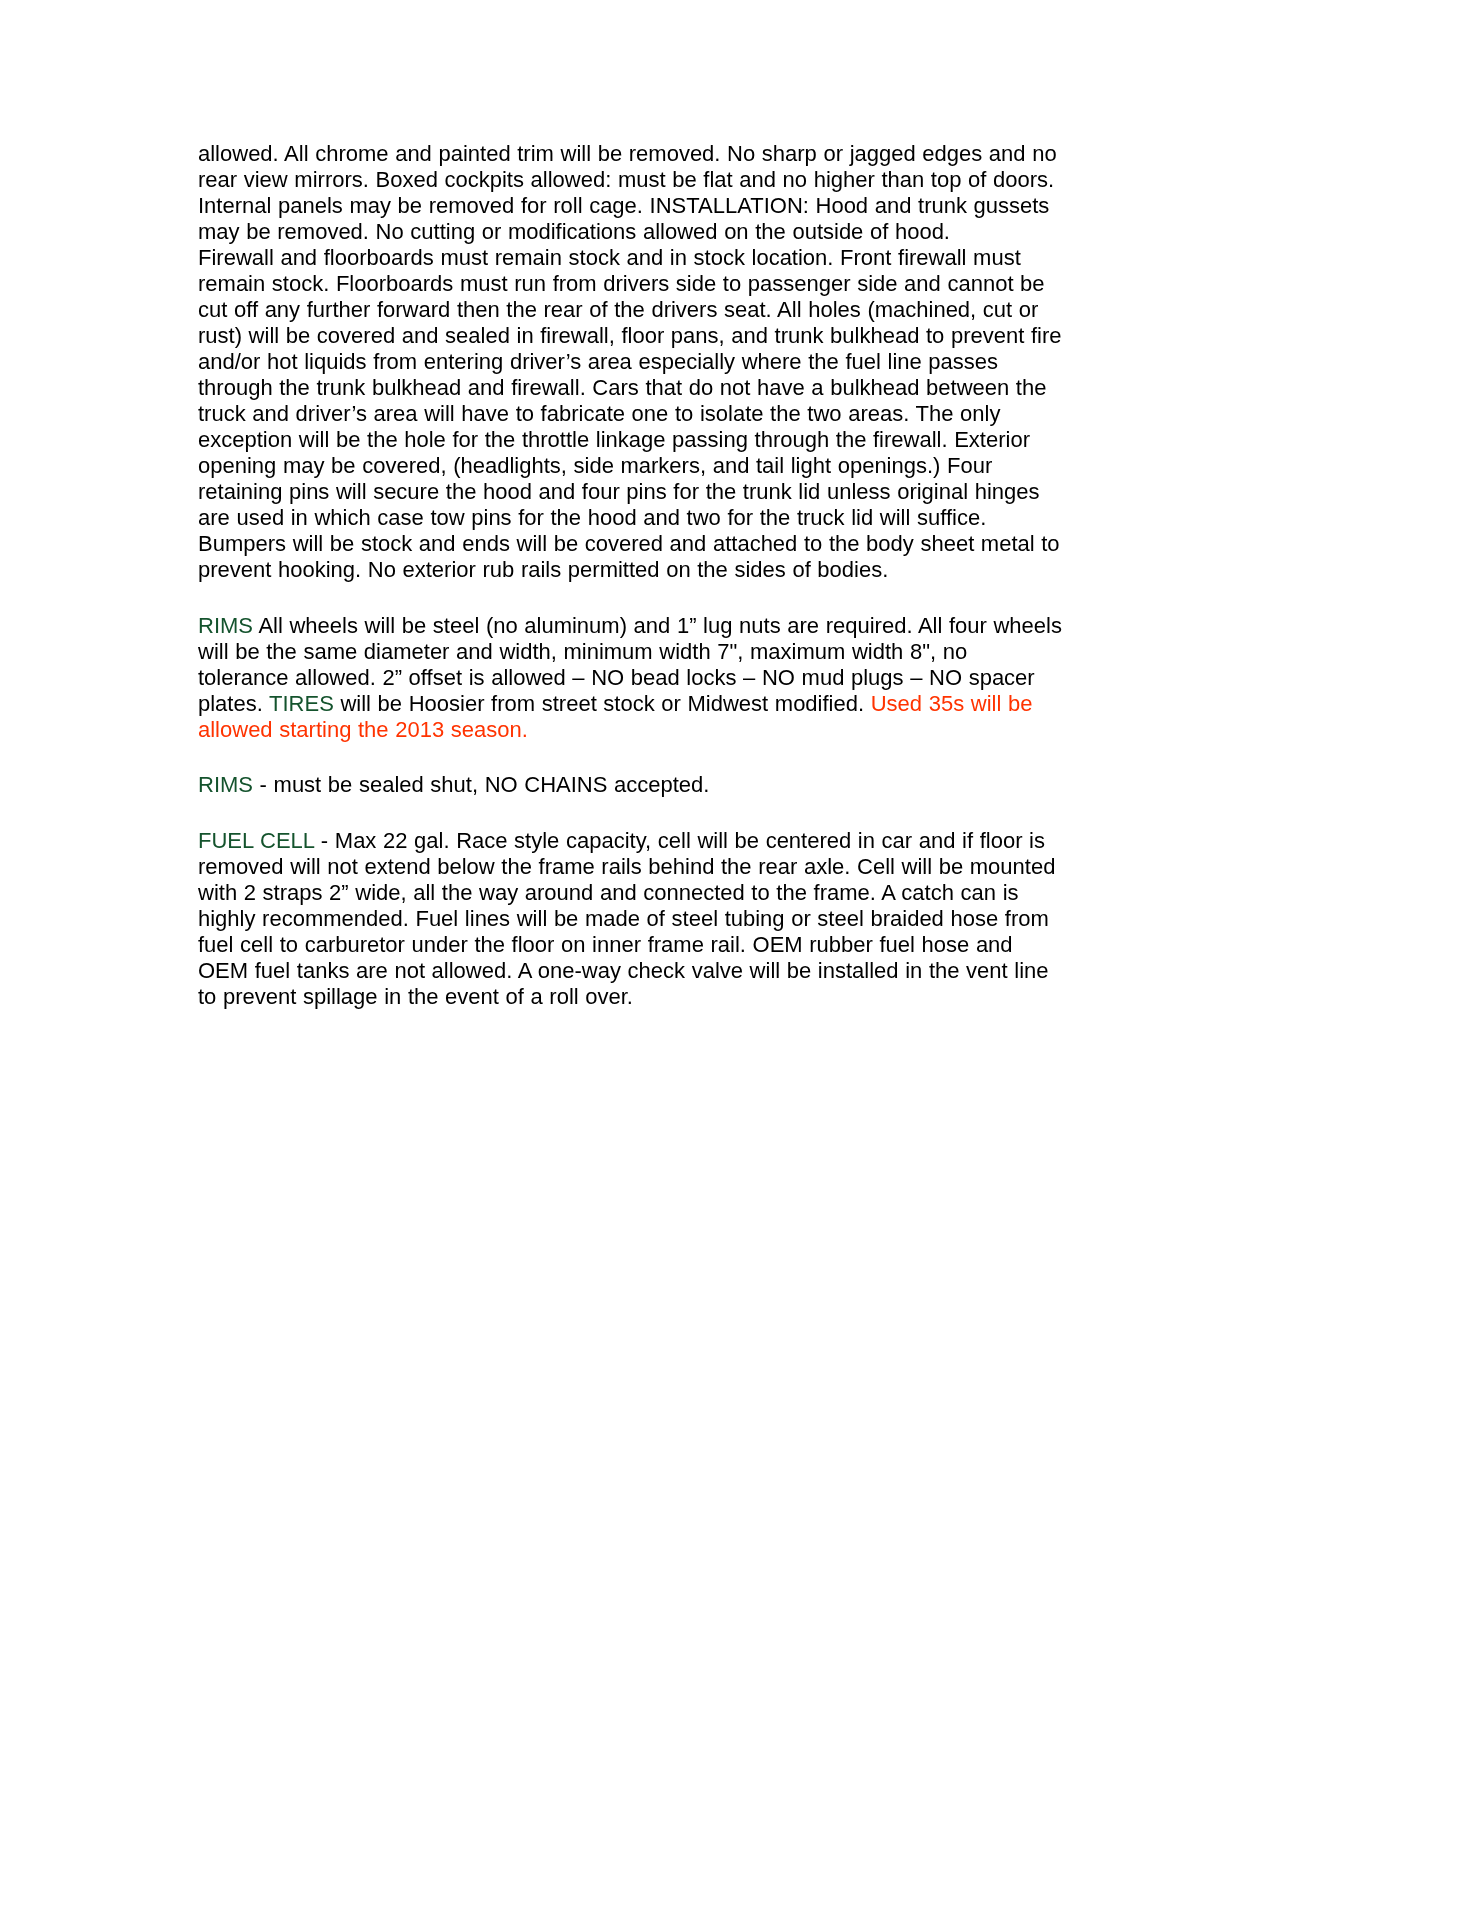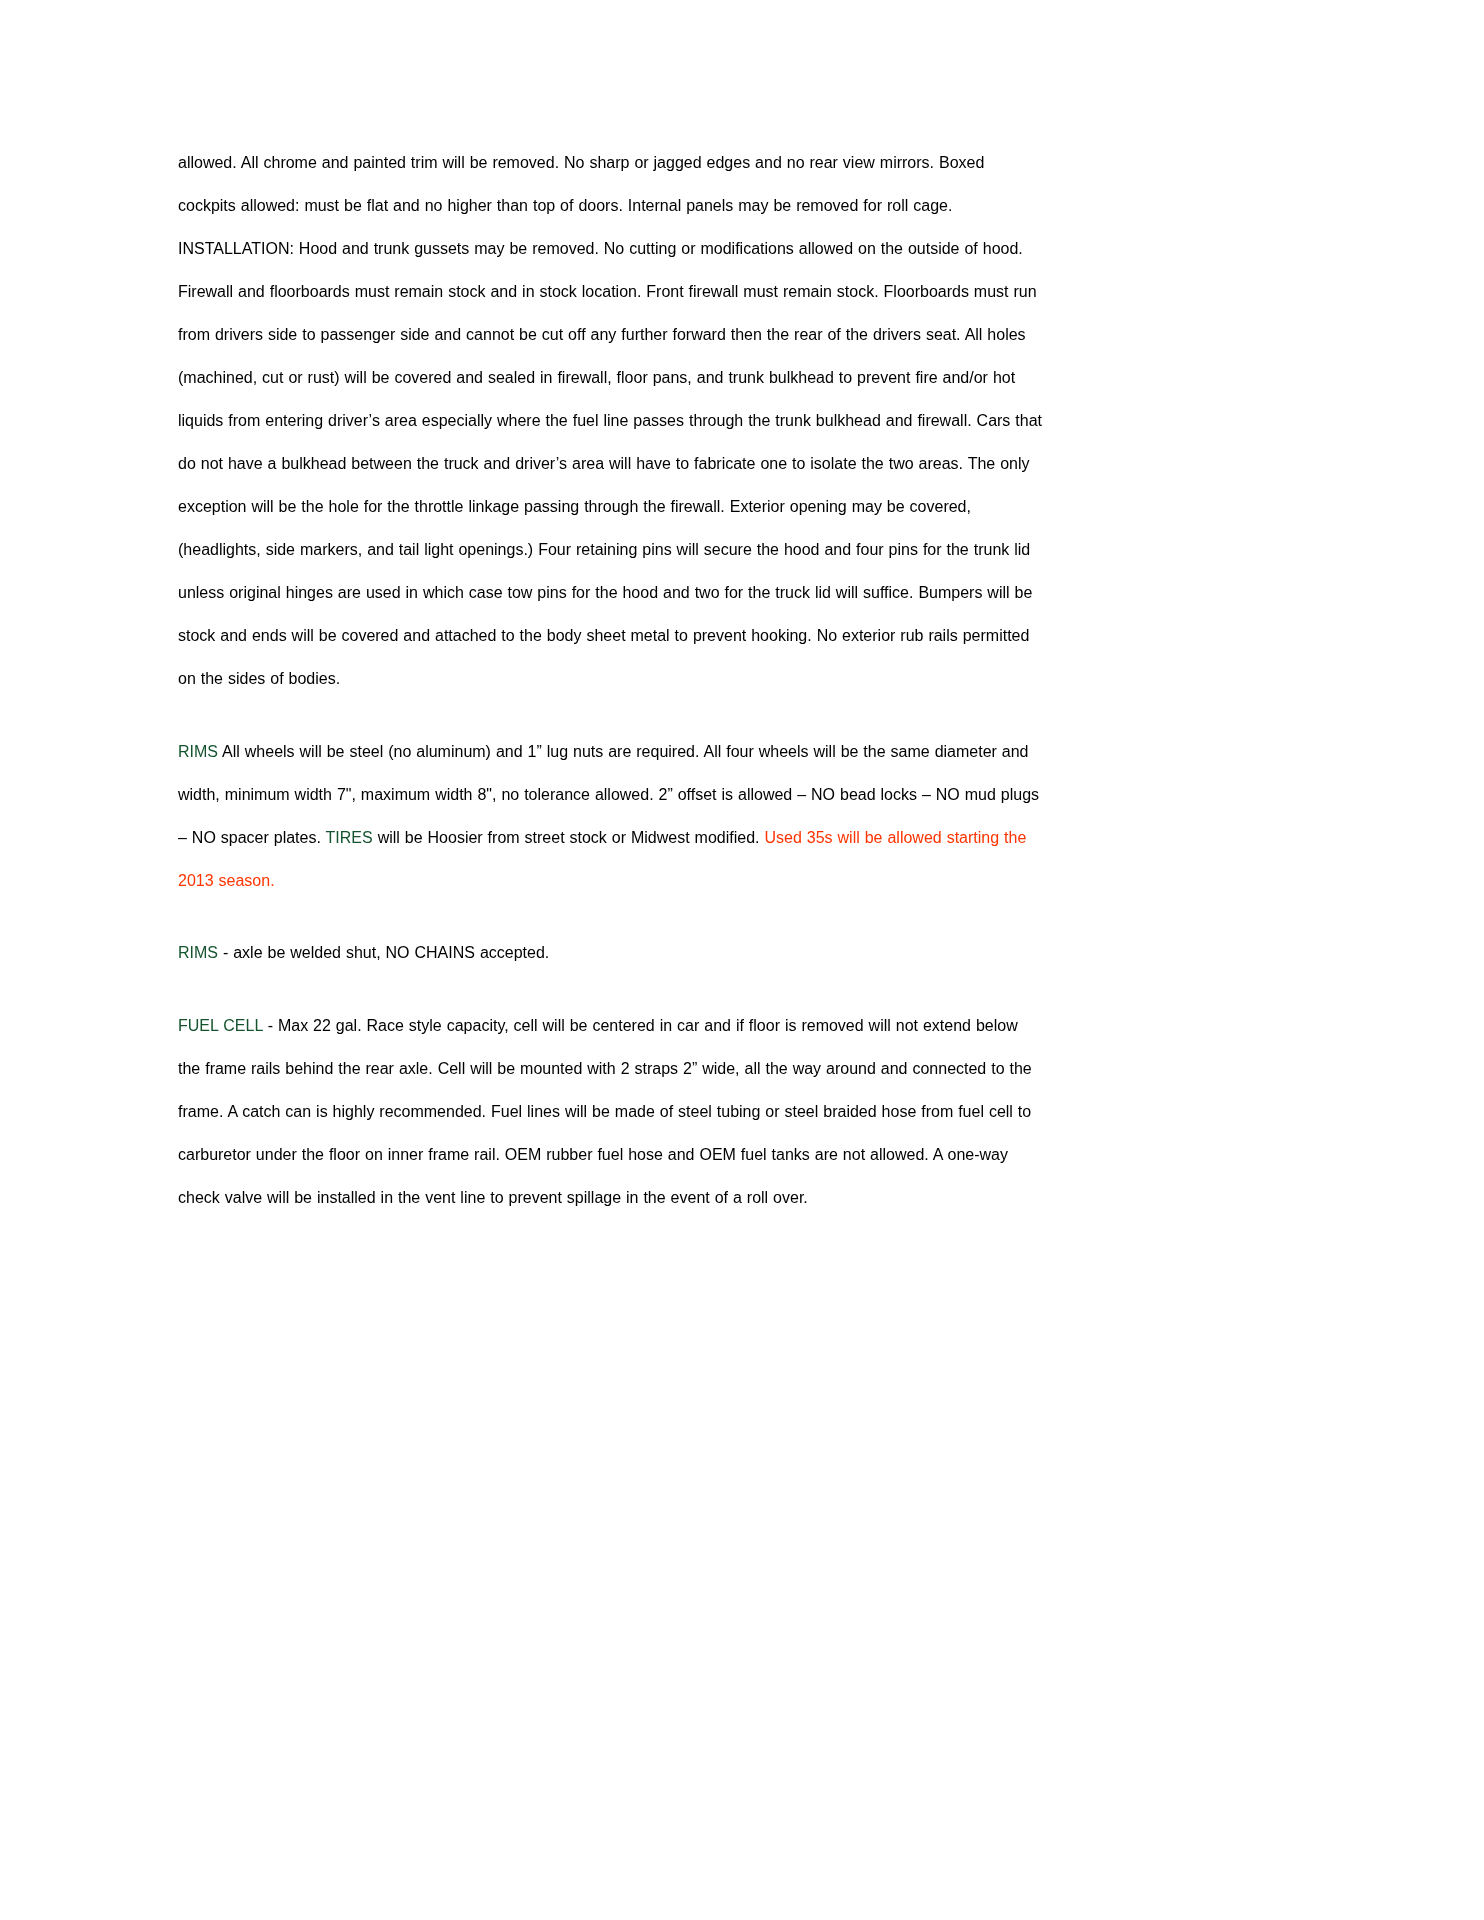--- a/index.html
+++ b/index.html
@@ -15,23 +15,24 @@
   .page {
     width: 1484px;
     min-height: 1920px;
     background: #ffffff;
     box-sizing: border-box;
     padding: 141px 440px 60px 178px;
   }
   .doc-body {
     width: 866px;
     color: #000000;
-    font-size: 16px;
-    line-height: 43px;
+    font-size: 22px;
+    line-height: 26px;
     word-spacing: 0.5px;
+    margin-left: 20px;
   }
   .para {
     margin: 0;
     padding: 0;
     white-space: pre-wrap;
   }
   .para.blank {
     min-height: 29.6px;
   }
   .run.normal {
@@ -50,19 +51,19 @@
 </head>
 <body>
 
 <div class="page">
   <div class="doc-body">
       <p class="para"><span class="run normal">allowed. All chrome and painted trim will be removed. No sharp or jagged edges and no rear view mirrors. Boxed cockpits allowed: must be flat and no higher than top of doors. Internal panels may be removed for roll cage. INSTALLATION: Hood and trunk gussets may be removed. No cutting or modifications allowed on the outside of hood.</span></p>
       <p class="para"><span class="run normal">Firewall and floorboards must remain stock and in stock location. Front firewall must remain stock. Floorboards must run from drivers side to passenger side and cannot be cut off any further forward then the rear of the drivers seat. All holes (machined, cut or rust) will be covered and sealed in firewall, floor pans, and trunk bulkhead to prevent fire and/or hot liquids from entering driver’s area especially where the fuel line passes through the trunk bulkhead and firewall. Cars that do not have a bulkhead between the truck and driver’s area will have to fabricate one to isolate the two areas. The only exception will be the hole for the throttle linkage passing through the firewall. Exterior opening may be covered, (headlights, side markers, and tail light openings.) Four retaining pins will secure the hood and four pins for the trunk lid unless original hinges are used in which case tow pins for the hood and two for the truck lid will suffice. Bumpers will be stock and ends will be covered and attached to the body sheet metal to prevent hooking. No exterior rub rails permitted on the sides of bodies.</span></p>
       <p class="para blank"></p>
       <p class="para"><span class="run label">RIMS</span><span class="run normal"> All wheels will be steel (no aluminum) and 1” lug nuts are required. All four wheels will be the same diameter and width, minimum width 7", maximum width 8", no tolerance allowed. 2” offset is allowed – NO bead locks – NO mud plugs – NO spacer plates. </span><span class="run label">TIRES</span><span class="run normal"> will be Hoosier from street stock or Midwest modified. </span><span class="run red">Used 35s will be allowed starting the 2013 season.</span></p>
       <p class="para blank"></p>
-      <p class="para"><span class="run label">RIMS</span><span class="run normal"> - axle be welded shut, NO CHAINS accepted.</span></p>
+      <p class="para"><span class="run label">RIMS</span><span class="run normal"> - must be sealed shut, NO CHAINS accepted.</span></p>
       <p class="para blank"></p>
       <p class="para"><span class="run label">FUEL CELL</span><span class="run normal"> - Max 22 gal. Race style capacity, cell will be centered in car and if floor is removed will not extend below the frame rails behind the rear axle. Cell will be mounted with 2 straps 2” wide, all the way around and connected to the frame. A catch can is highly recommended. Fuel lines will be made of steel tubing or steel braided hose from fuel cell to carburetor under the floor on inner frame rail. OEM rubber fuel hose and OEM fuel tanks are not allowed. A one-way check valve will be installed in the vent line to prevent spillage in the event of a roll over.</span></p>
       <p class="para blank"></p>
       <p class="para blank"></p>
     </div>
 </div>
 
 </body></html>

